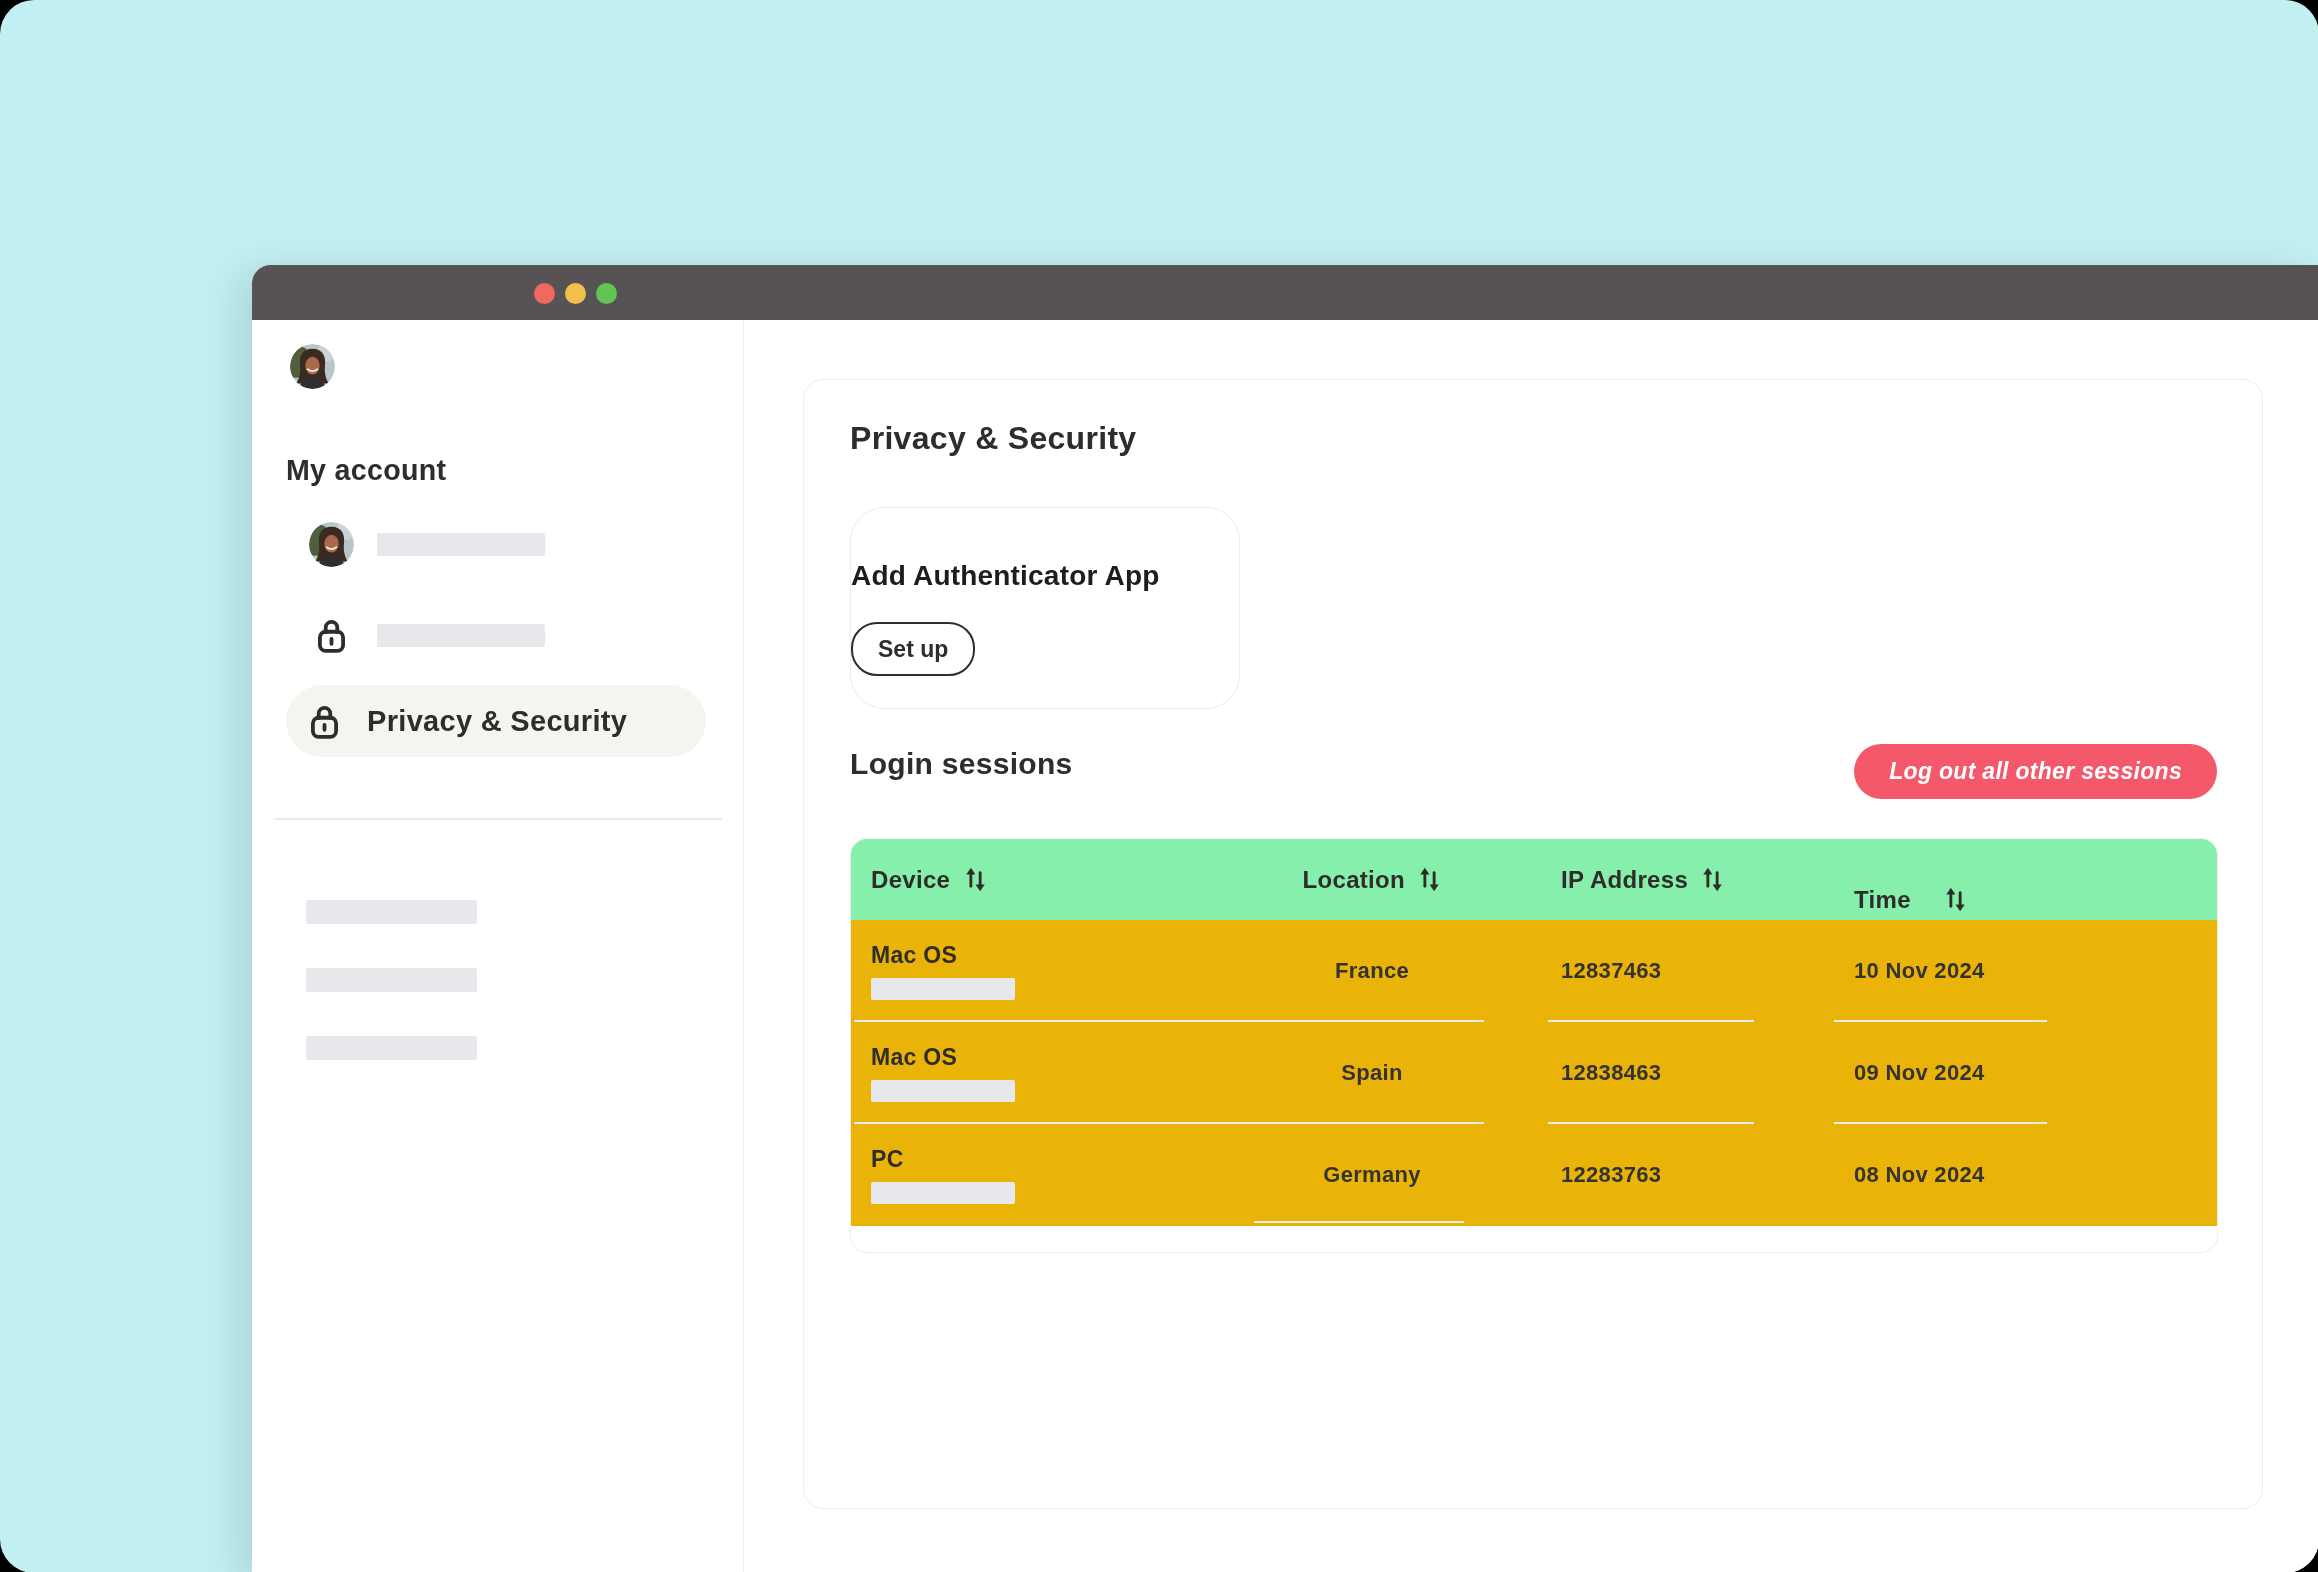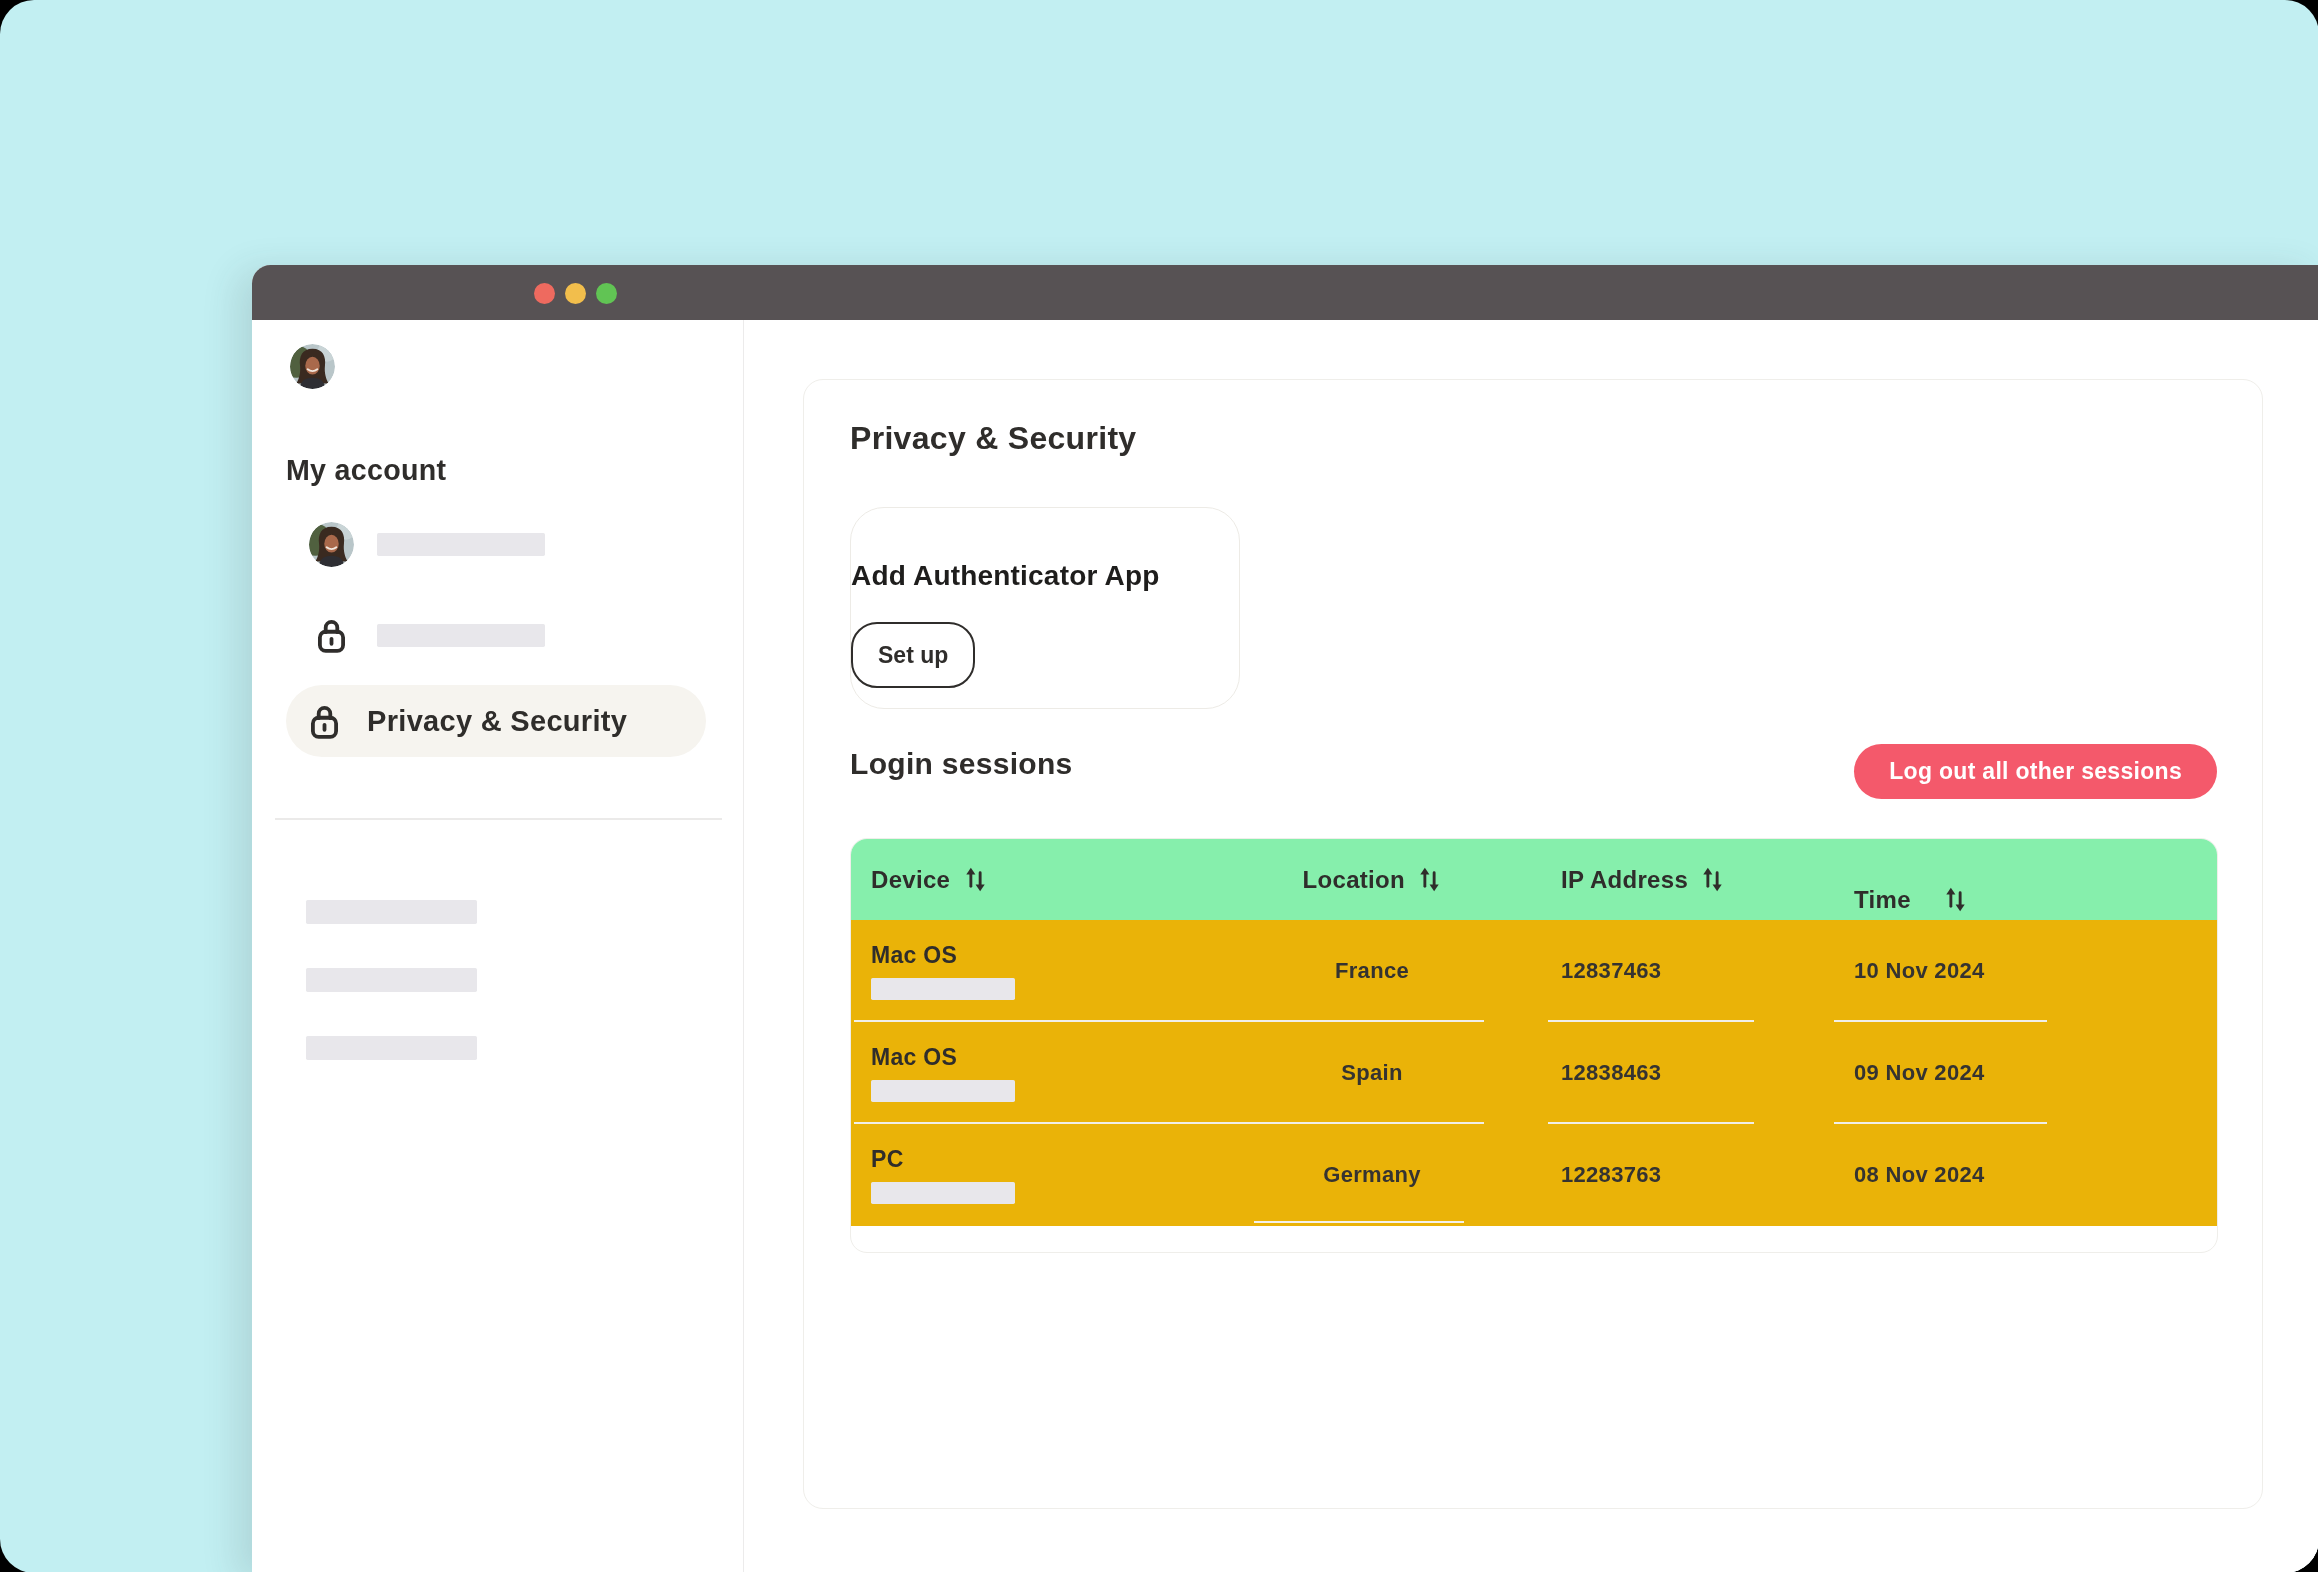--- a/index.html
+++ b/index.html
@@ -69,36 +69,36 @@
     position:absolute;left:46px;top:40px;margin:0;
     font-size:32px;font-weight:700;color:#2F2D2B;letter-spacing:0.3px;
   }
   .auth-card{
     position:absolute;left:46px;top:127px;width:390px;height:202px;
     border:1.7px solid #EDEBE6;border-radius:34px;box-sizing:border-box;
     display:flex;flex-direction:column;align-items:flex-start;
   }
   .auth-title{margin:52px 0 0 0;font-size:28px;font-weight:700;color:#1E1D1C;letter-spacing:0.2px;}
   .setup-btn{
-    margin-top:30px;min-width:108px;height:66px;padding:0 25px;
+    margin-top:30px;min-width:108px;height:54px;padding:0 25px;
     border:2.5px solid #2F2D2B;border-radius:26px;background:#fff;
     font-size:23px;font-weight:600;color:#2F2D2B;
     display:flex;align-items:center;justify-content:center;box-sizing:border-box;
     font-family:inherit;cursor:pointer;
   }
   .sessions-title{
     position:absolute;left:46px;top:367px;margin:0;
     font-size:30px;font-weight:700;color:#2F2D2B;letter-spacing:0.3px;
   }
   .logout-btn{
     position:absolute;right:45px;top:364px;height:55px;padding:0 35px;
     background:#F4596B;border:none;border-radius:28px;
     font-size:23px;font-weight:700;color:#fff;letter-spacing:0.3px;
     display:flex;align-items:center;justify-content:center;
-    font-family:inherit;cursor:pointer;
+    font-family:inherit;cursor:pointer;font-style:italic;
   }
   
   .table{
     position:absolute;left:46px;top:458px;width:1368px;height:415px;
     border:1.7px solid #EFEEEA;border-radius:17px;box-sizing:border-box;
     overflow:hidden;background:#fff;
   }
   .thead{
     height:81px;background:#86efac;display:flex;align-items:center;
     padding-left:20px;box-sizing:border-box;

